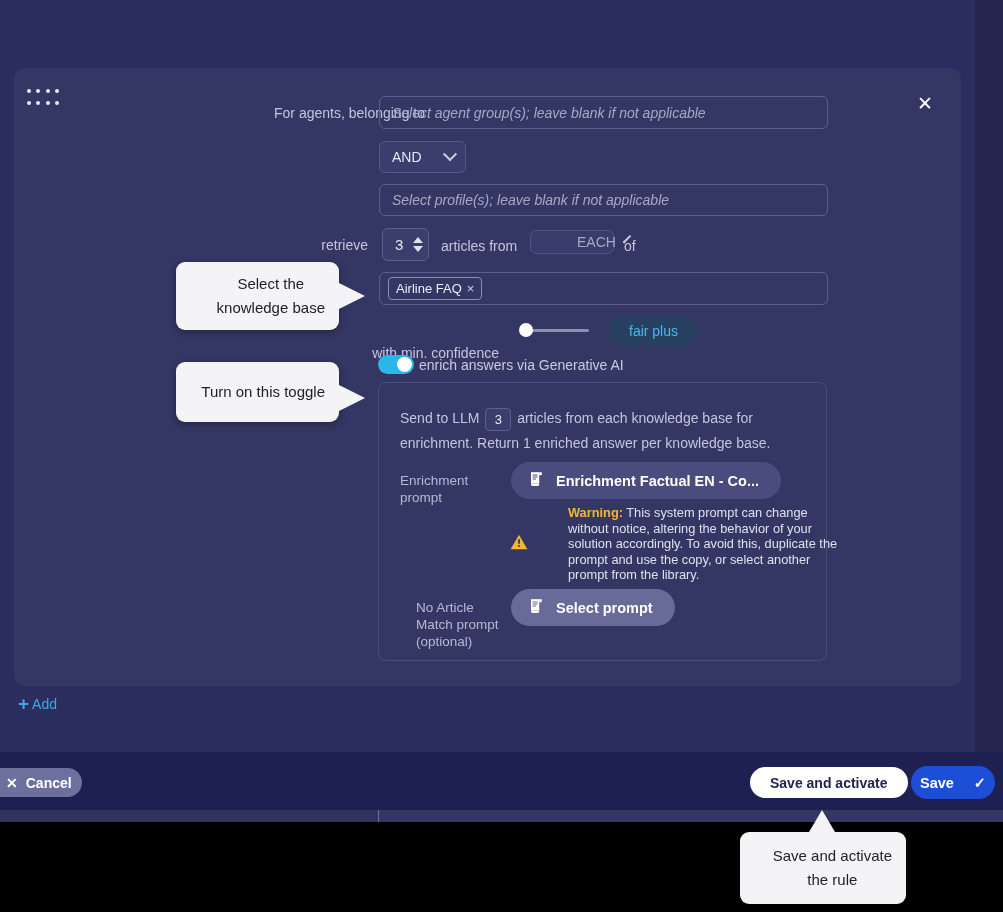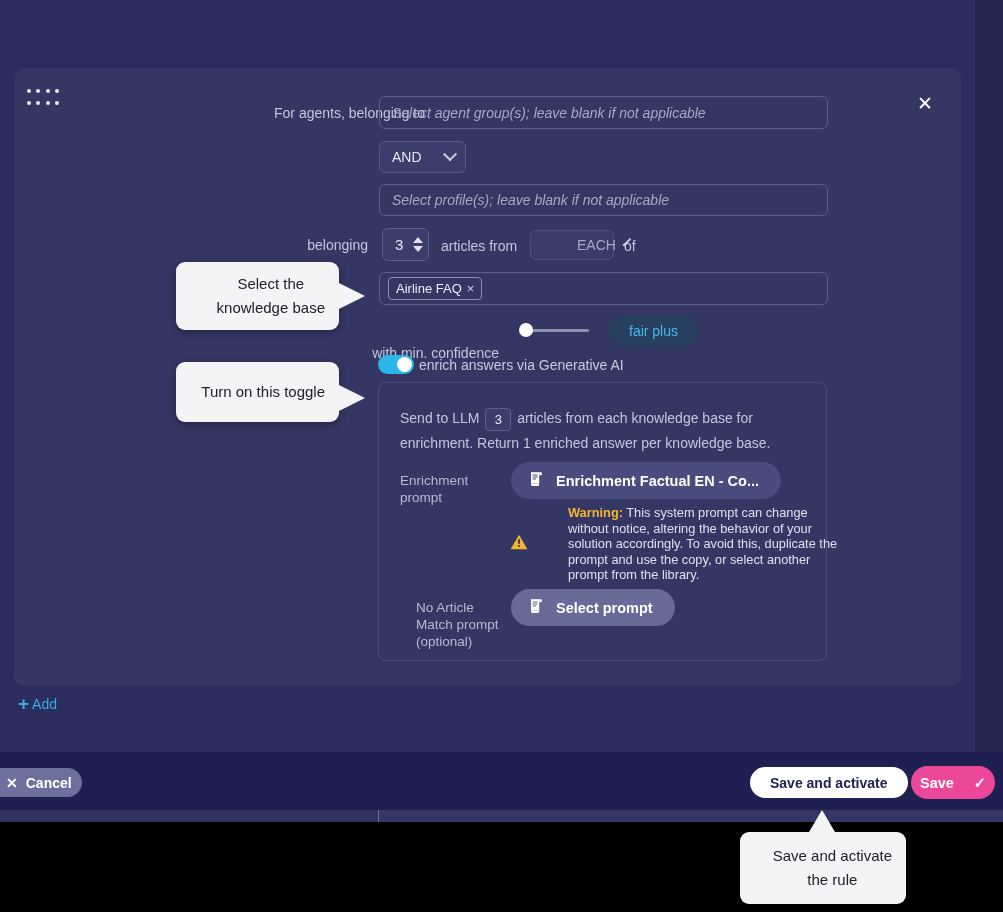--- a/index.html
+++ b/index.html
@@ -373,21 +373,21 @@
     display: flex;
     align-items: center;
     cursor: pointer;
   }
 
   .save-btn {
     position: absolute;
     left: 911px; top: 766px;
     width: 84px; height: 33px;
     border-radius: 17px;
-    background: #ec4899;
+    background: #1d4ed8;
     color: #ffffff;
     font-size: 14.5px;
     font-weight: bold;
     display: flex;
     align-items: center;
     justify-content: center;
     gap: 20px;
     cursor: pointer;
   }
 
@@ -475,31 +475,31 @@
   <div class="lbl-right" style="left:150px; top:104px; width:275px;">For agents, belonging to</div>
   <div class="field" style="left:379px; top:96px; width:449px; height:33px;">Select agent group(s); leave blank if not applicable</div>
 
   <div class="select-box" style="left:379px; top:141px; width:87px; height:32px;">
     <span>AND</span>
     <span class="chev"></span>
   </div>
 
   <div class="field" style="left:379px; top:184px; width:449px; height:32px;">Select profile(s); leave blank if not applicable</div>
 
-  <div class="lbl-right" style="left:245px; top:236px; width:123px;">belonging</div>
+  <div class="lbl-right" style="left:245px; top:236px; width:123px;">retrieve</div>
   <div class="stepper" style="left:382px; top:228px; width:47px; height:33px;">
     <span class="val">3</span>
     <span class="arrows">
       <span class="tri-up"></span>
       <span class="tri-dn"></span>
     </span>
   </div>
   <div class="lbl-right" style="left:441px; top:237px; width:88px; text-align:left;">articles from</div>
 
-  <div class="select-box muted" style="left:530px; top:230px; width:84px; height:30px;padding-left:46px;">
+  <div class="select-box muted" style="left:530px; top:230px; width:84px; height:24px;padding-left:46px;">
     <span>EACH</span>
     <span class="chev"></span>
   </div>
   <div class="lbl-right" style="left:624px; top:237px; width:30px; text-align:left;">of</div>
 
   <div class="token-field" style="left:379px; top:272px; width:449px; height:33px;">
     <span class="token">
       <span>Airline FAQ</span>
       <span class="tx">×</span>
     </span>

